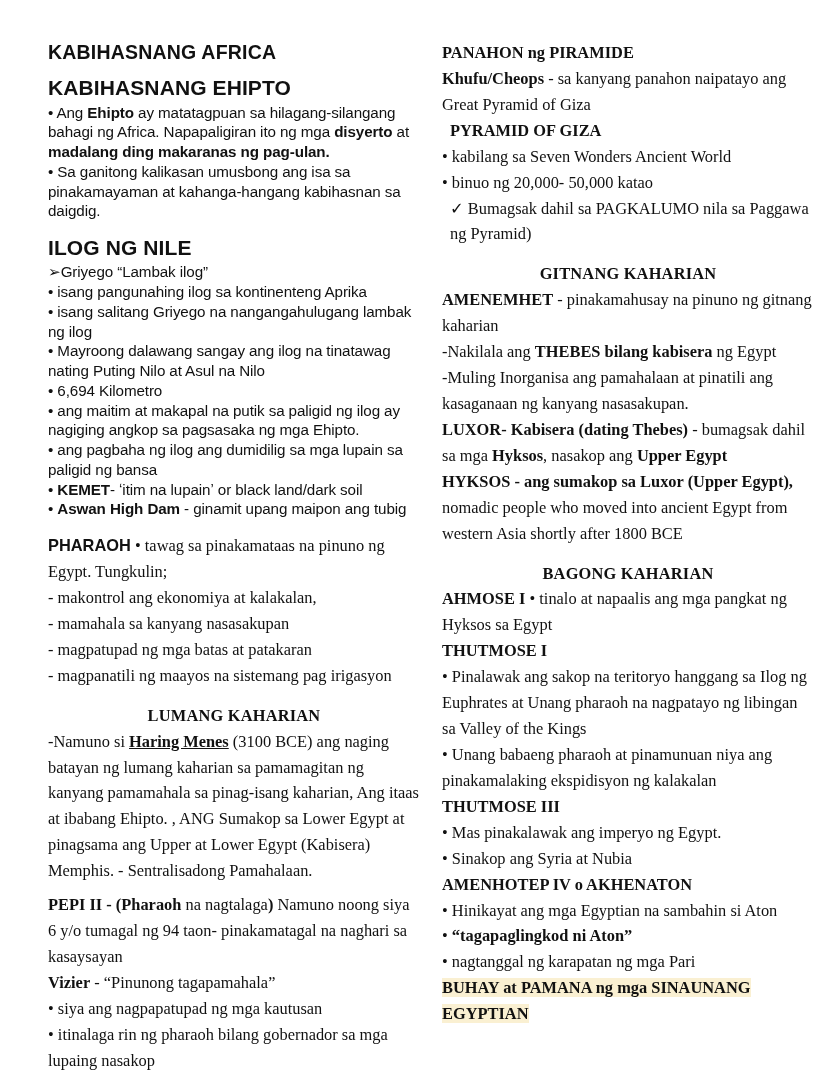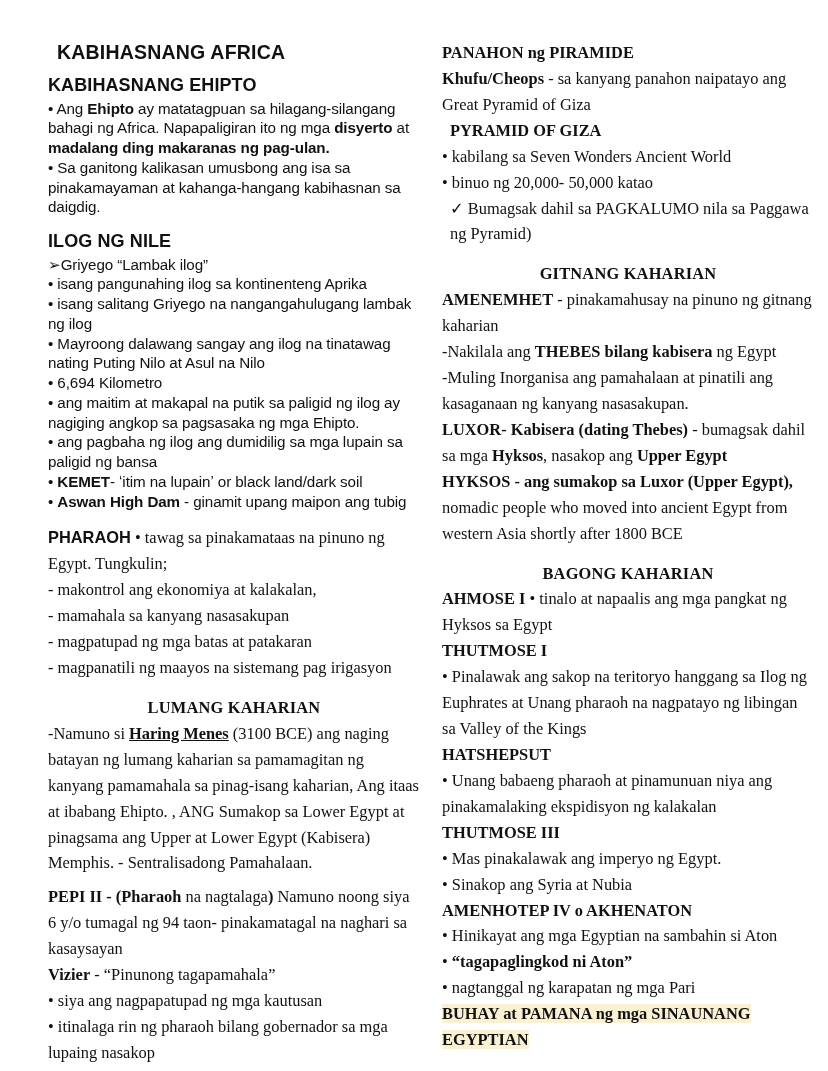--- a/index.html
+++ b/index.html
@@ -33,24 +33,24 @@
   .sans {
     font-family: "Liberation Sans", sans-serif;
     font-size: 15.2px;
     line-height: 1.30;
     letter-spacing: -0.1px;
   }
   .sans .h1 {
     font-size: 19.5px;
     font-weight: bold;
     letter-spacing: 0.2px;
-    margin: 0 0 9px 9px;
+    margin: 0 0 9px 0;
   }
   .sans .h2 {
-    font-size: 18px;
+    font-size: 21px;
     font-weight: bold;
     letter-spacing: 0.1px;
     margin: 0 0 1px 0;
   }
   .sans p { margin: 0; }
   .sans .gap { height: 13px; }
 
   
   .serif {
     font-family: "Liberation Serif", serif;
@@ -143,21 +143,20 @@
       <p>-Muling Inorganisa ang pamahalaan at pinatili ang kasaganaan ng kanyang nasasakupan.</p>
       <p><b>LUXOR- Kabisera (dating Thebes)</b><span> - bumagsak dahil sa mga </span><b>Hyksos</b><span>, nasakop ang </span><b>Upper Egypt</b></p>
       <p><b>HYKSOS - ang sumakop sa Luxor (Upper Egypt),</b><span> nomadic people who moved into ancient Egypt from western Asia shortly after 1800 BCE</span></p>
 
       <div class="gap"></div>
 
       <p class="center">BAGONG KAHARIAN</p>
       <p><b>AHMOSE I</b><span>  • tinalo at napaalis ang mga pangkat ng Hyksos sa Egypt</span></p>
       <p class="b">THUTMOSE I</p>
       <p>• Pinalawak ang sakop na teritoryo hanggang sa Ilog ng Euphrates at Unang pharaoh na nagpatayo ng libingan sa Valley of the Kings</p>
-      <p class="b">HATSHEPSUT</p>
       <p>• Unang babaeng pharaoh at pinamunuan niya ang pinakamalaking ekspidisyon ng kalakalan</p>
       <p class="b">THUTMOSE III</p>
       <p>• Mas pinakalawak ang imperyo ng Egypt.</p>
       <p>• Sinakop ang Syria at Nubia</p>
       <p class="b">AMENHOTEP IV o AKHENATON</p>
       <p>• Hinikayat ang mga Egyptian na sambahin si Aton</p>
       <p><span>• </span><b>“tagapaglingkod ni Aton”</b></p>
       <p>• nagtanggal ng karapatan ng mga Pari</p>
 
       <p><b class="hl">BUHAY at PAMANA ng mga SINAUNANG EGYPTIAN</b></p>

